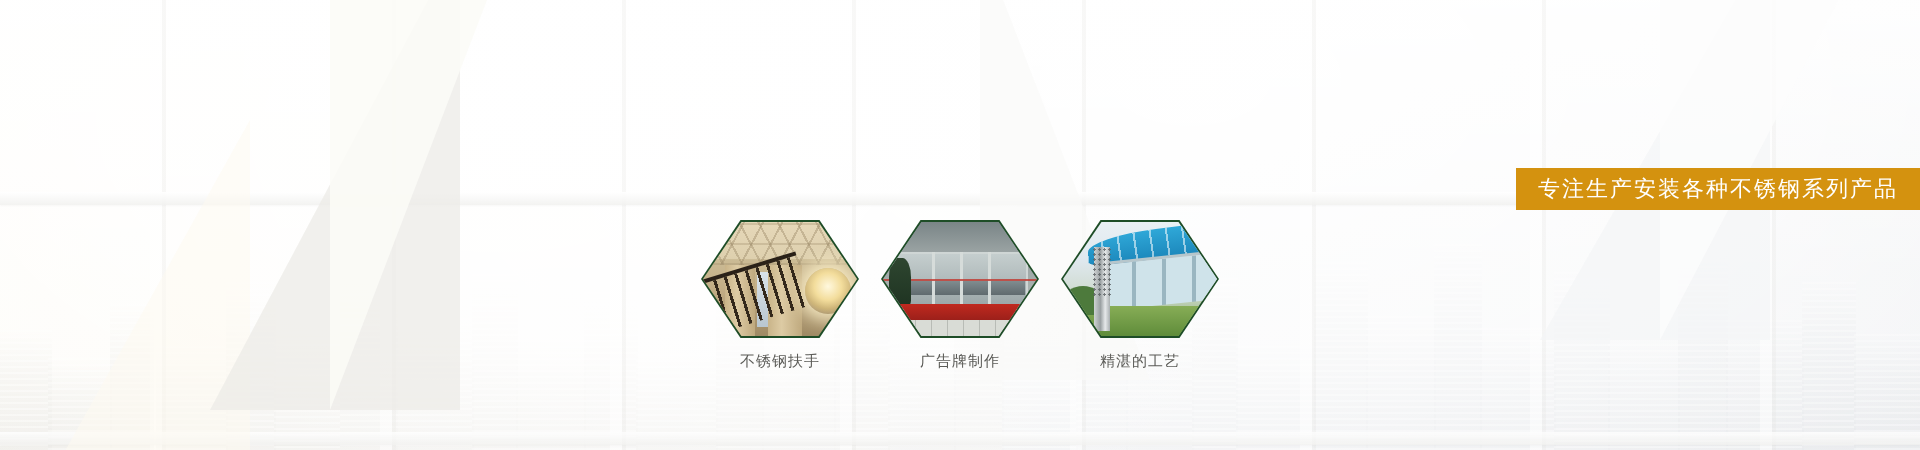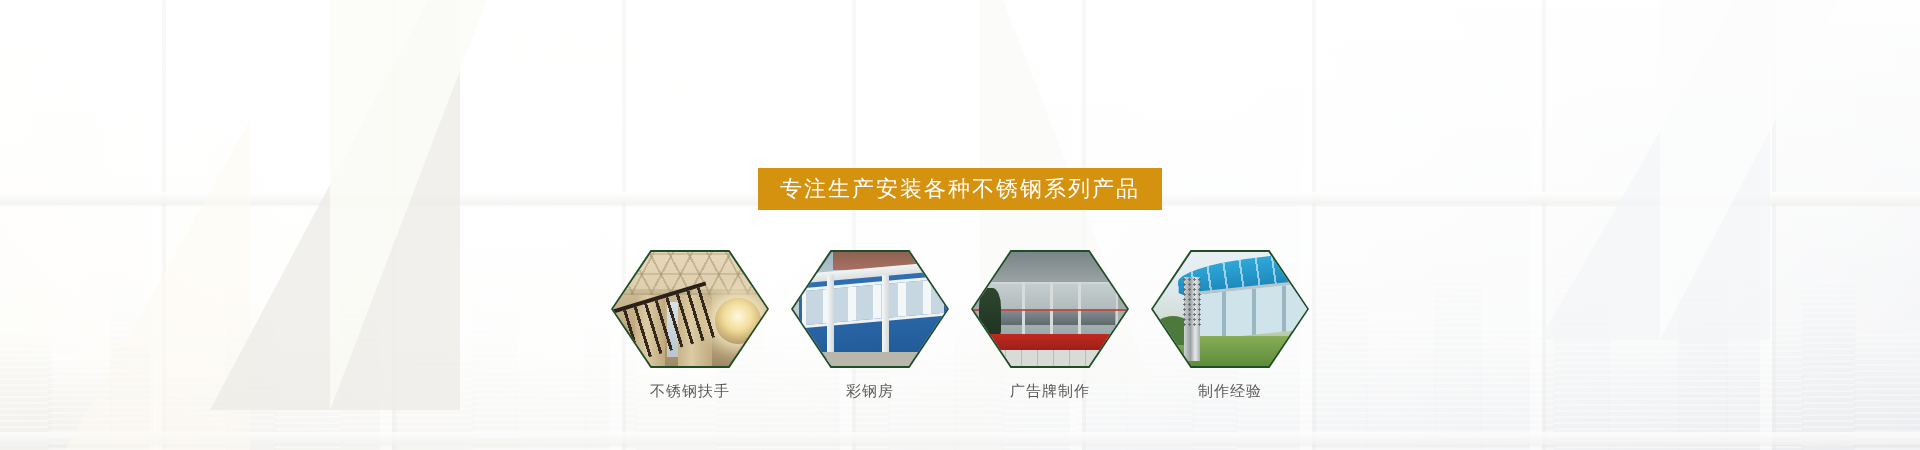--- a/index.html
+++ b/index.html
@@ -155,38 +155,38 @@
     letter-spacing: 2px;
     color: #1b1b1b;
     line-height: 1.2;
     white-space: nowrap;
   }
 
   .subbadge-row {
     position: absolute;
     top: 168px;
     left: 0; right: 0;
-    text-align: center;
+    text-align: right;
     text-decoration: underline;
   }
   .subbadge {
     display: inline-block;
     background: #d4920f;
     color: #ffffff;
     font-size: 22px;
     letter-spacing: 2px;
     padding: 8px 22px 9px 22px;
     line-height: 1.15;
     white-space: nowrap;
   }
 
   
   .cards {
     position: absolute;
-    top: 250px;
+    top: 220px;
     left: 0; right: 0;
     display: flex;
     justify-content: center;
     align-items: flex-start;
     gap: 22px;
   }
   .card {
     width: 158px;
     display: block;
     text-align: center;
@@ -451,36 +451,20 @@
               <div class="window"></div>
               <div class="curtain cur-b"></div>
               <div class="chandelier"></div>
               <div class="railing"></div>
             </div>
           </div>
         </div>
         <div class="card-label">不锈钢扶手</div>
       </div>
 
-      <div class="card">
-        <div class="hex-outer">
-          <div class="hex-inner">
-            <div class="ph2">
-              <div class="brick"></div>
-              <div class="roofline"></div>
-              <div class="body"></div>
-              <div class="glassband"></div>
-              <div class="post p1"></div>
-              <div class="post p2"></div>
-              <div class="ground"></div>
-            </div>
-          </div>
-        </div>
-        <div class="card-label">彩钢房</div>
-      </div>
 
       <div class="card">
         <div class="hex-outer">
           <div class="hex-inner">
             <div class="ph3">
               <div class="ceil"></div>
               <div class="glass"></div>
               <div class="skyband"></div>
               <div class="mul m1"></div>
               <div class="mul m2"></div>
@@ -502,18 +486,18 @@
               <div class="canopy"></div>
               <div class="canopy-ribs"></div>
               <div class="boards"></div>
               <div class="grass"></div>
               <div class="bush"></div>
               <div class="pole"></div>
               <div class="perf"></div>
             </div>
           </div>
         </div>
-        <div class="card-label">制作经验</div>
+        <div class="card-label">精湛的工艺</div>
       </div>
 
     </div>
   </div>
 </div>
 
 </body></html>

